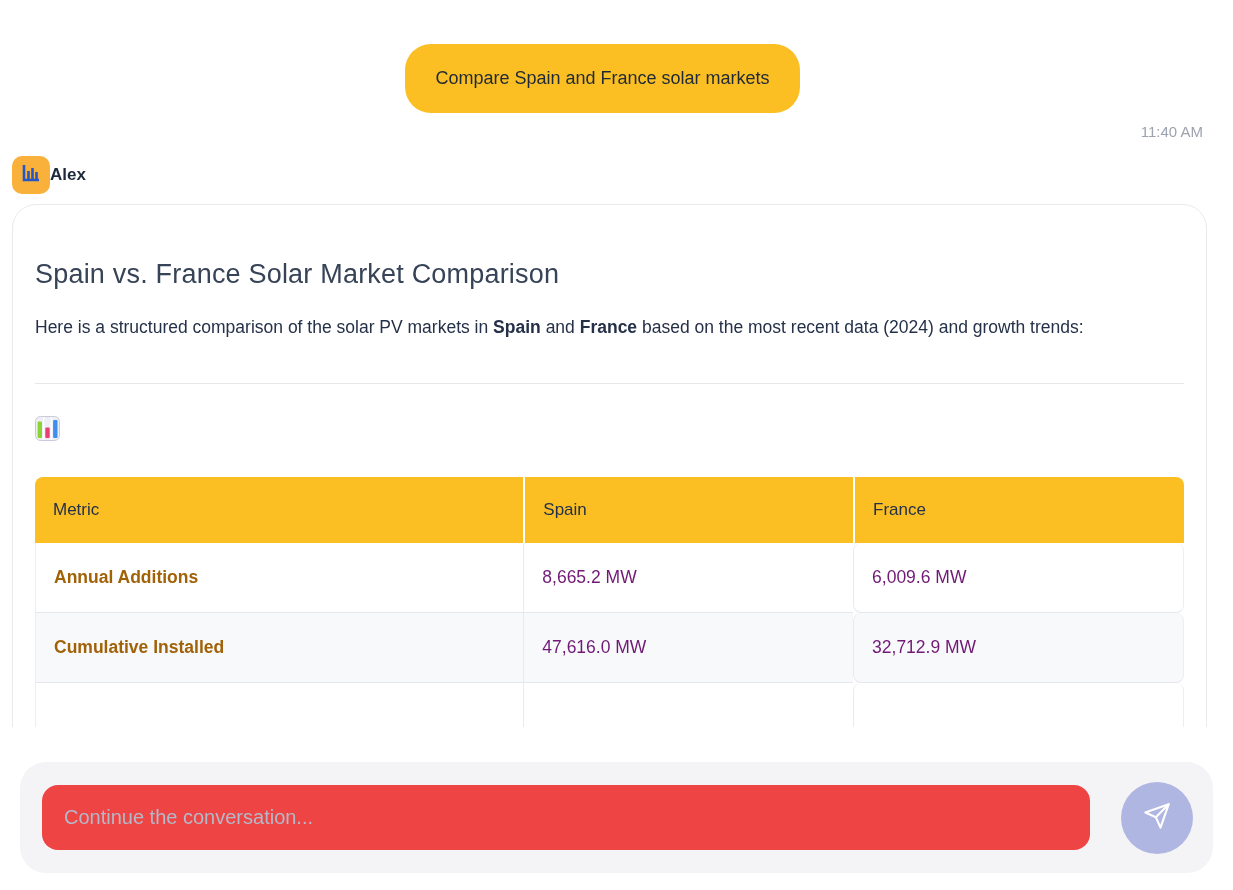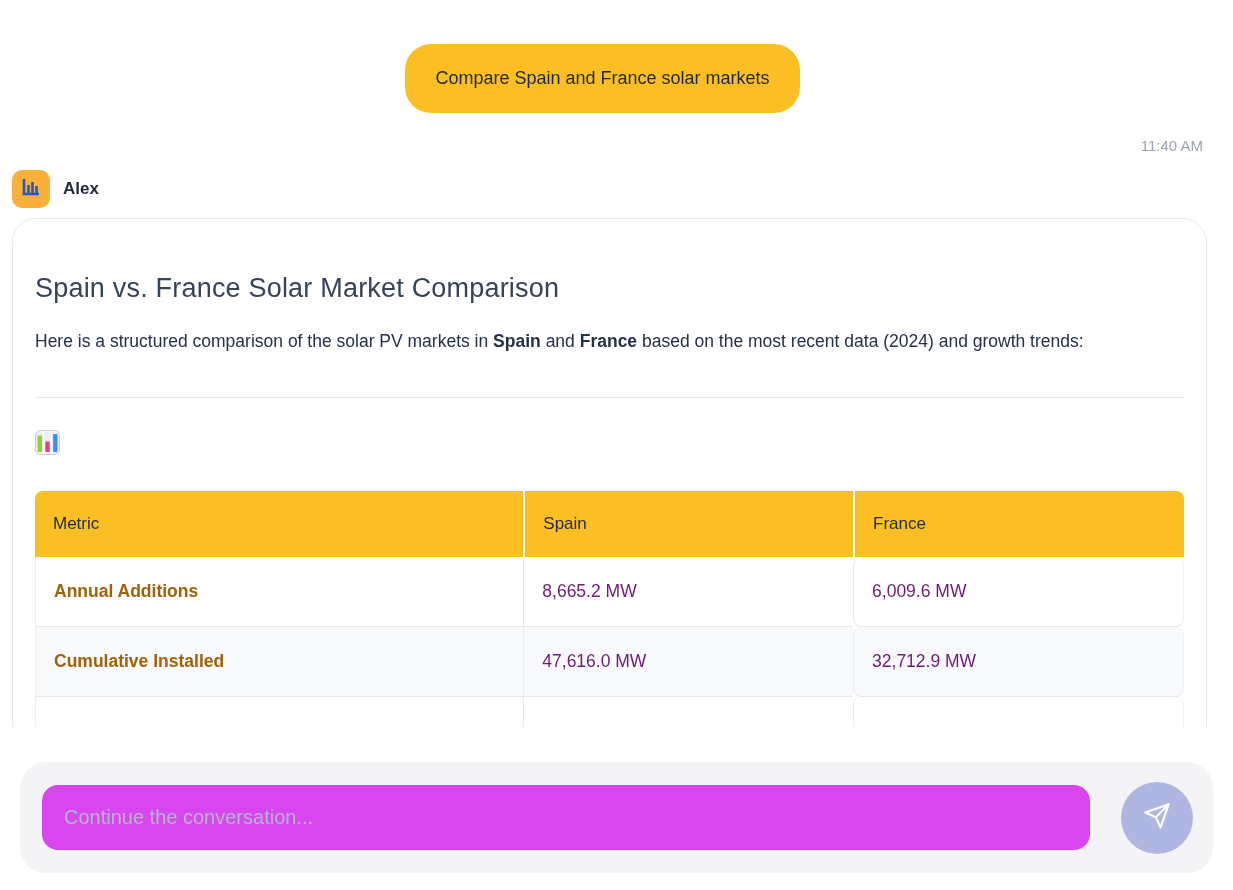--- a/index.html
+++ b/index.html
@@ -24,34 +24,33 @@
     margin-right: 28px;
     background: #FBBF24;
     color: #1f2937;
     font-size: 18px;
     line-height: 21px;
     padding: 24px 30px;
     border-radius: 26px;
     max-width: 760px;
   }
   .timestamp {
-    margin-top: 24px;
+    margin-top: 10px;
     margin-right: 30px;
     text-align: right;
     font-size: 15px;
     color: #9CA3AF;
   }
 
   
   .assistant-row {
     margin-top: 16px;
     margin-left: 12px;
     display: flex;
     align-items: center;
-    gap: 13px;
   }
   .avatar {
     width: 38px; height: 38px;
     background: #F9B13C;
     border-radius: 10px;
     display: flex; align-items: center; justify-content: center;
   }
   .assistant-name {
     font-size: 17px;
     font-weight: 700;
@@ -139,21 +138,21 @@
     border-radius: 26px;
     display: flex;
     align-items: center;
     padding: 0 20px 0 22px;
   }
   .composer input {
     flex: 1;
     height: 65px;
     border: none;
     outline: none;
-    background: #d946ef;
+    background: #ef4444;
     border-radius: 16px;
     padding: 0 22px;
     font-family: "Liberation Sans", sans-serif;
     font-size: 20px;
     color: #1f2937;
     margin-right: 31px;
   }
   .composer input::placeholder { color: #B3B9C9; }
   .send-btn {
     width: 72px; height: 72px;

